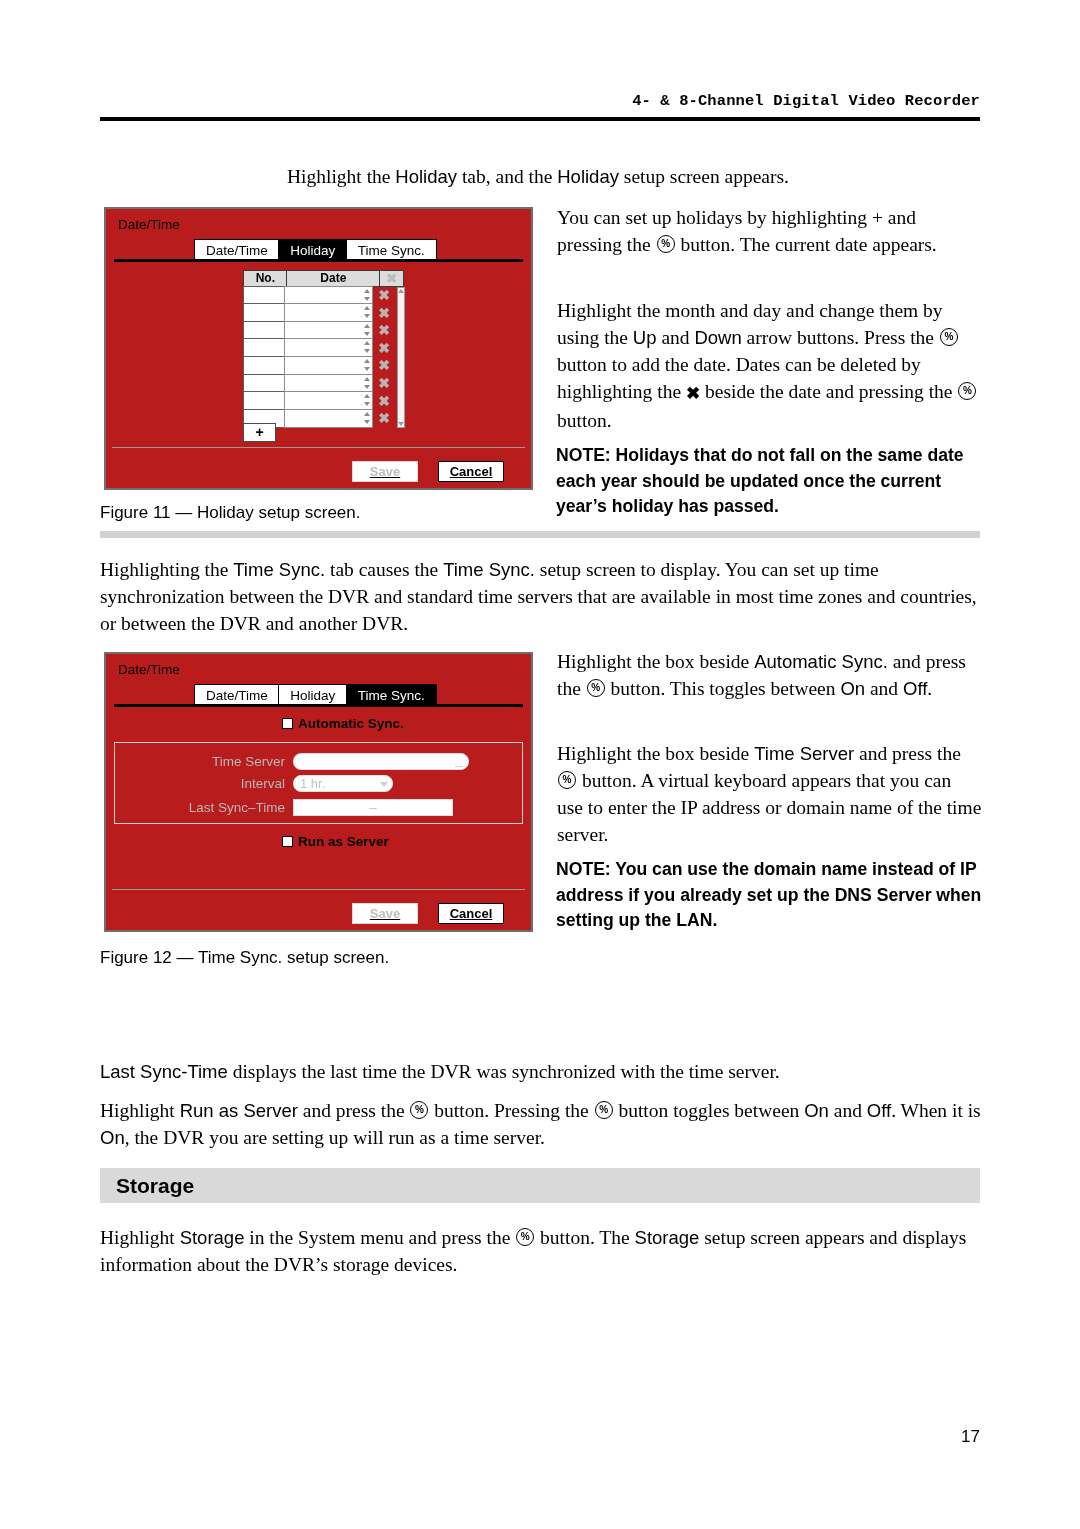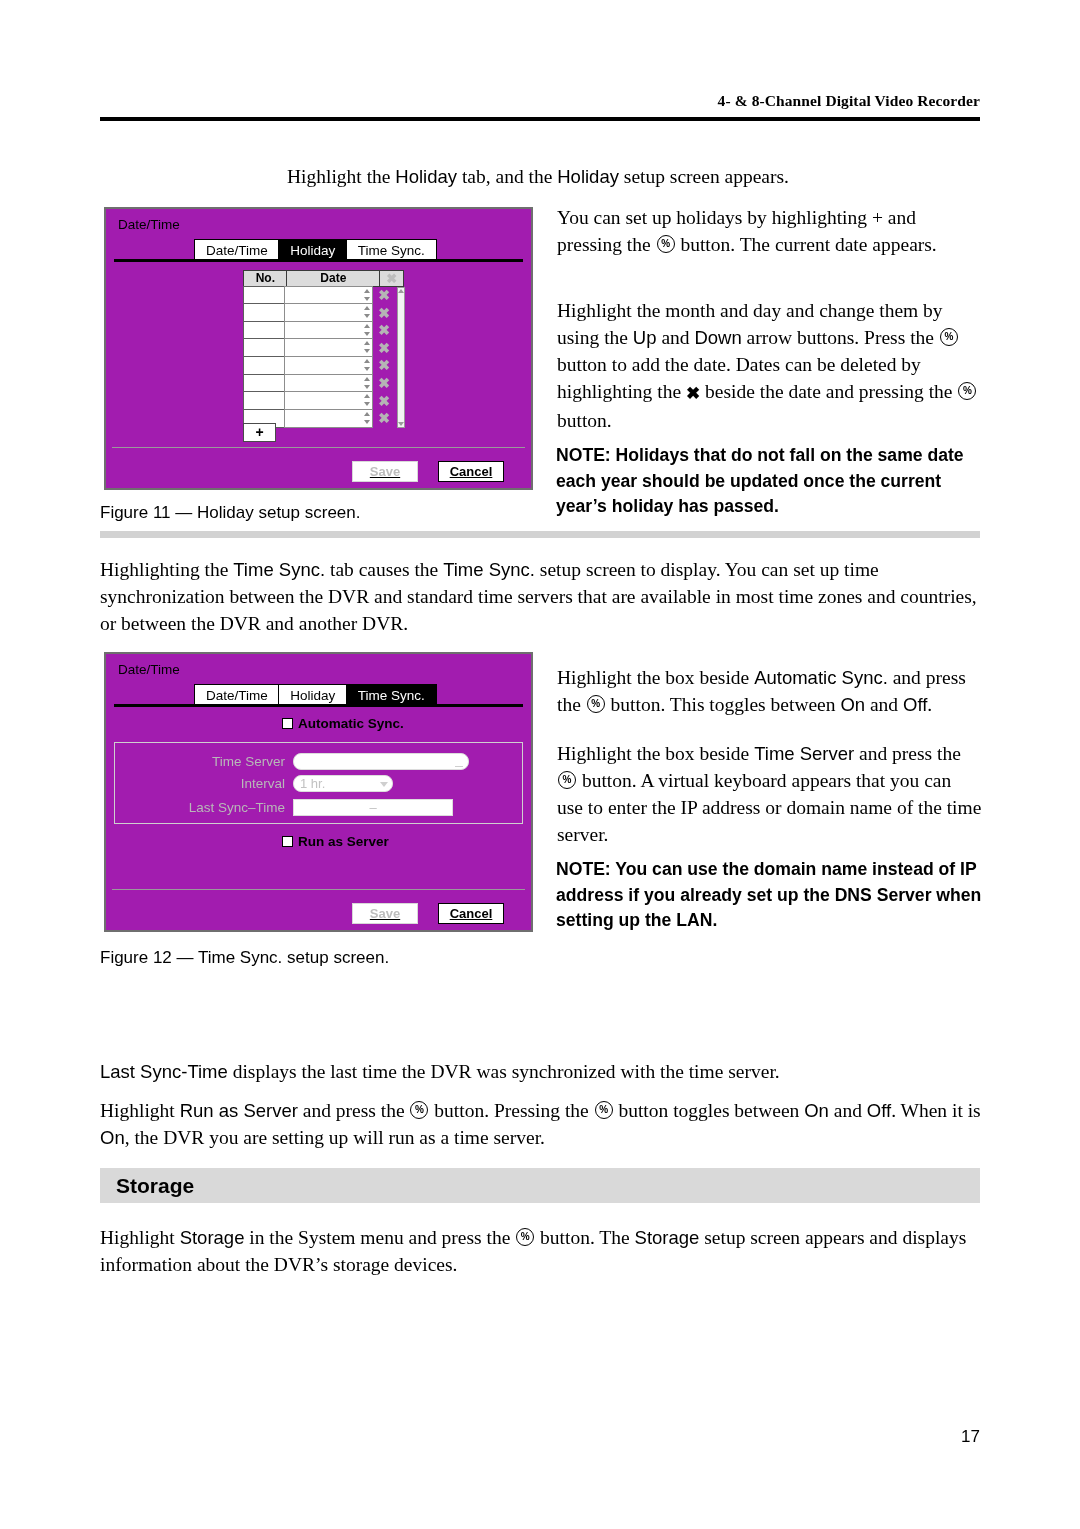--- a/index.html
+++ b/index.html
@@ -22,21 +22,21 @@
     height: 1529px;
   }
 
   
   .header {
     position: absolute;
     left: 100px;
     top: 92px;
     width: 880px;
     text-align: right;
-    font-family: Liberation Serif, serif;
+    font-family: Liberation Mono, monospace;
     font-size: 15.5px;
     font-weight: bold;
     letter-spacing: 0.1px;
     color: #000;
   }
   .header-rule {
     position: absolute;
     left: 100px;
     top: 117px;
     width: 880px;
@@ -113,21 +113,21 @@
     font-family: "Liberation Sans", sans-serif;
     font-size: 21px;
     font-weight: bold;
     padding-left: 16px;
     color: #000;
   }
 
   
   .dialog {
     position: absolute;
-    background: #a21caf;
+    background: #b91c1c;
     border: 2px solid #6f6f6f;
     box-sizing: border-box;
     font-family: "Liberation Sans", sans-serif;
   }
   .dlg-title {
     position: absolute;
     left: 12px;
     top: 8px;
     font-size: 13.5px;
     color: #000;
@@ -617,21 +617,21 @@
 
     </div>
 
     <div class="dlg-footline"></div>
     <div class="dlg-footer">
       <div class="dlg-btn disabled">Save</div>
       <div class="dlg-btn enabled">Cancel</div>
     </div>
   </div>
 
-  <div class="body-text" style="left:557px; top:664px; width:425px;">
+  <div class="body-text" style="left:557px; top:648px; width:425px;">
     <span>Highlight the box beside </span><span class="ui">Automatic Sync.</span><span> and press the </span><span class="btn-glyph">%</span><span> button.  This toggles between </span><span class="ui">On</span><span> and </span><span class="ui">Off</span><span>.</span>
   </div>
 
   <div class="body-text" style="left:557px; top:740px; width:425px;">
     <span>Highlight the box beside </span><span class="ui">Time Server</span><span> and press the </span><span class="btn-glyph">%</span><span> button.  A virtual keyboard appears that you can use to enter the IP address or domain name of the time server.</span>
   </div>
 
   <div class="note" style="left:556px; top:857px; width:428px;">NOTE:  You can use the domain name instead of IP address if you already set up the DNS Server when setting up the LAN.</div>
 
   <div class="caption" style="left:100px; top:948px;">Figure 12 — Time Sync. setup screen.</div>

